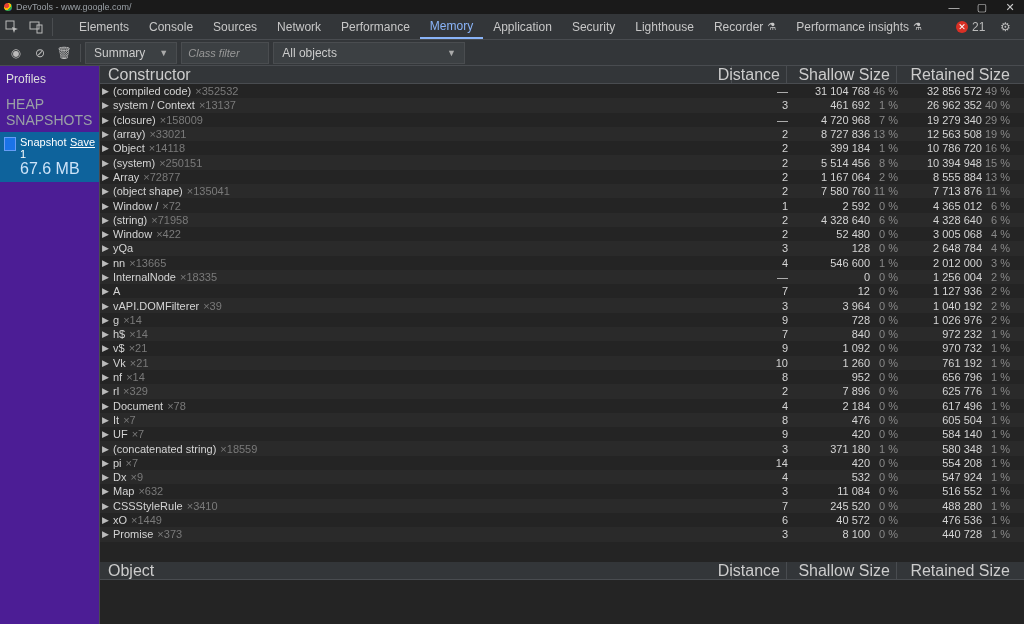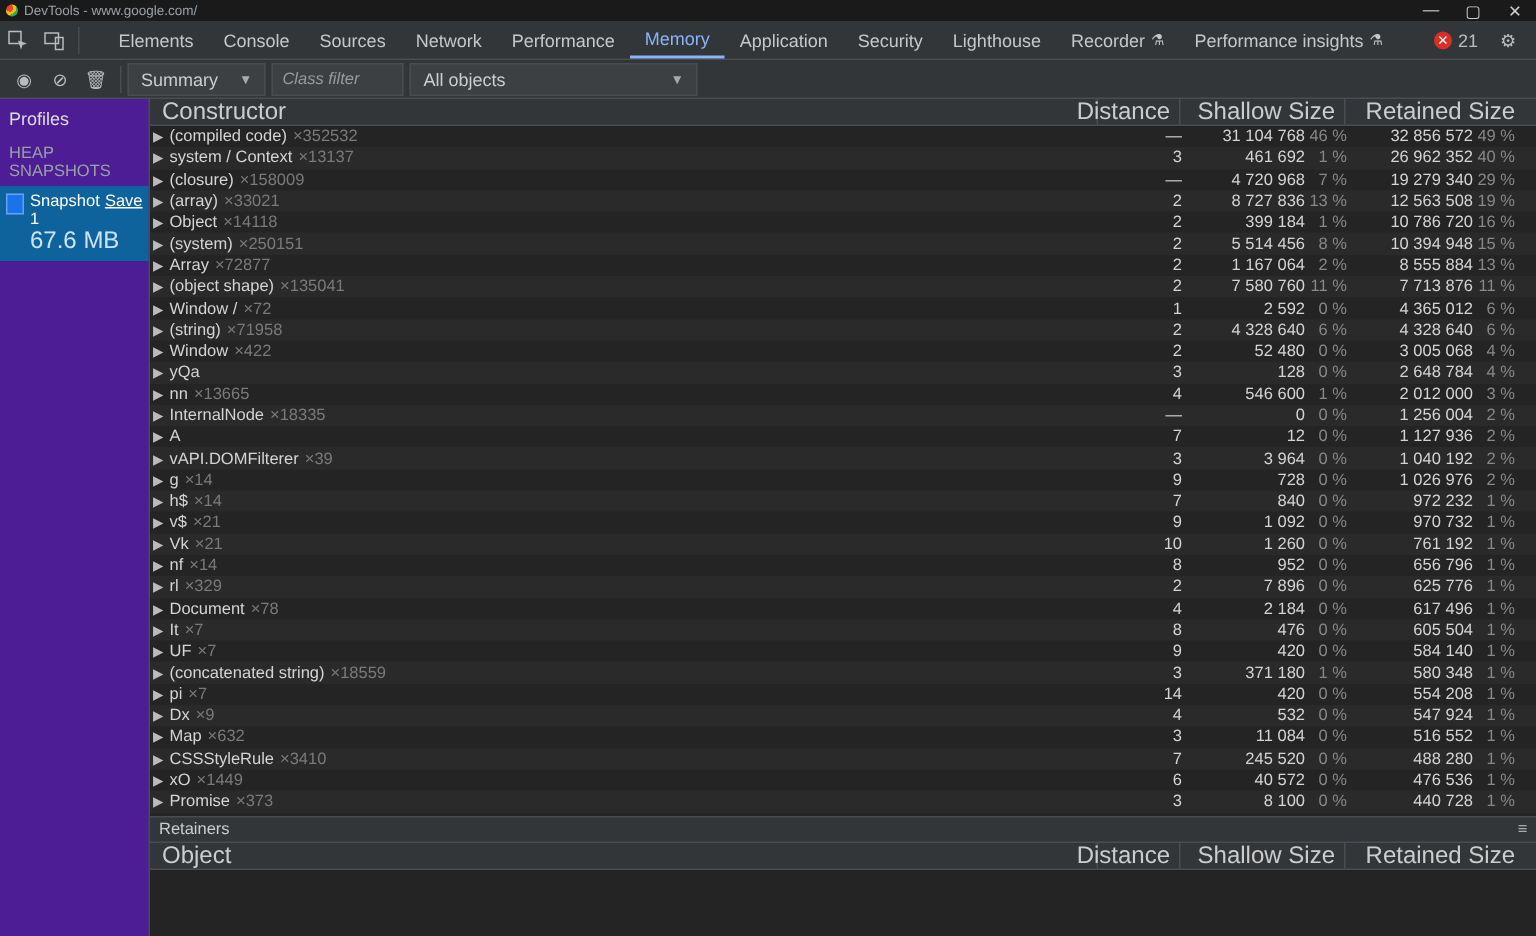--- a/index.html
+++ b/index.html
@@ -120,21 +120,21 @@
   display:flex; flex-direction:column;
 }
 .sidebar .side-title {
   padding: 6px 6px;
   color: #ddd;
   font-size: 12px;
 }
 .sidebar .side-section {
   padding: 4px 6px;
   color: #9aa0a6;
-  font-size: 11px;
+  font-size: 14px;
 }
 .snapshot {
   background: #0e639c;
   color: #fff;
   padding: 4px 4px;
   display:flex;
   align-items:flex-start;
 }
 .snapshot .snap-icon {
   width: 12px; height: 14px; background:#1a73e8; margin-right:4px; margin-top:1px;
@@ -740,25 +740,20 @@
           </div>
           <div class="c-dist">3</div>
           <div class="c-sh-val">8 100</div>
           <div class="c-sh-pct">0 %</div>
           <div class="c-re-val">440 728</div>
           <div class="c-re-pct">1 %</div>
           <div class="c-gap"></div>
         </div>
       </div>
 
-    <div class="retainers-bar">
-      <span>Retainers</span>
-      <span class="sp"></span>
-      <span class="menu-icon">≡</span>
-    </div>
     <div class="grid-header">
       <div class="col-constructor">Object</div>
       <div class="col-dist">Distance</div>
       <div class="col-shallow">Shallow Size</div>
       <div class="col-retained">Retained Size</div>
       <div style="width:8px;"></div>
     </div>
     <div class="retainer-body"></div>
   </div>
 </div>

